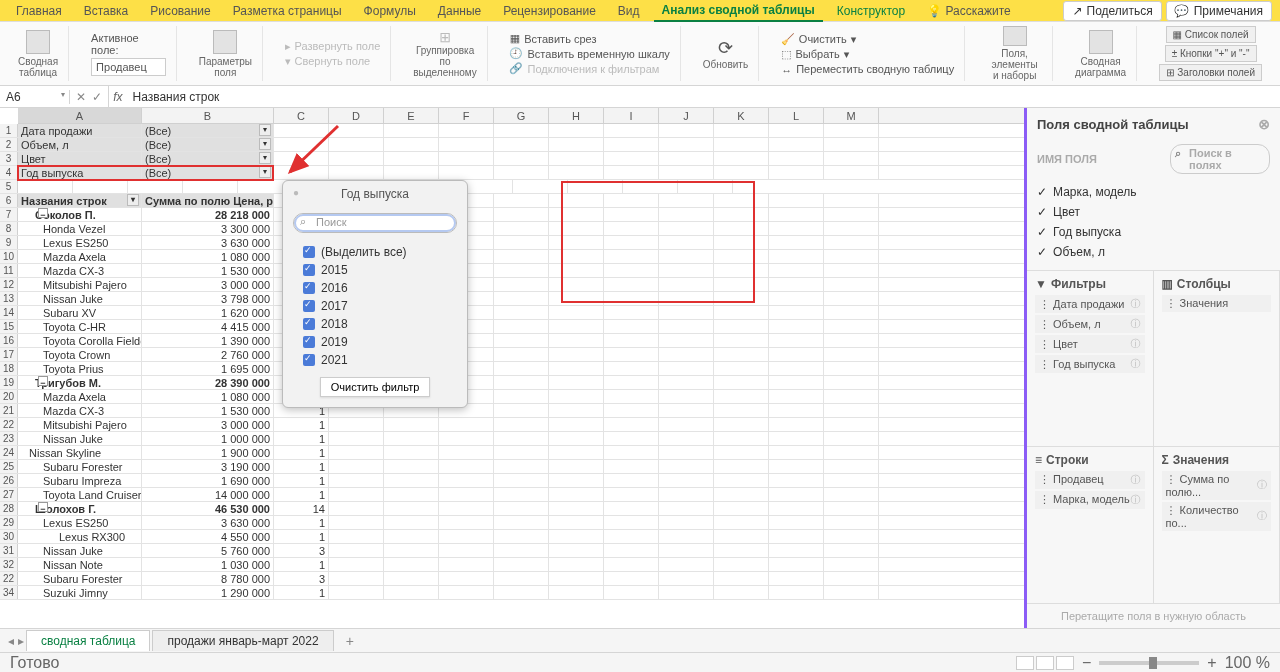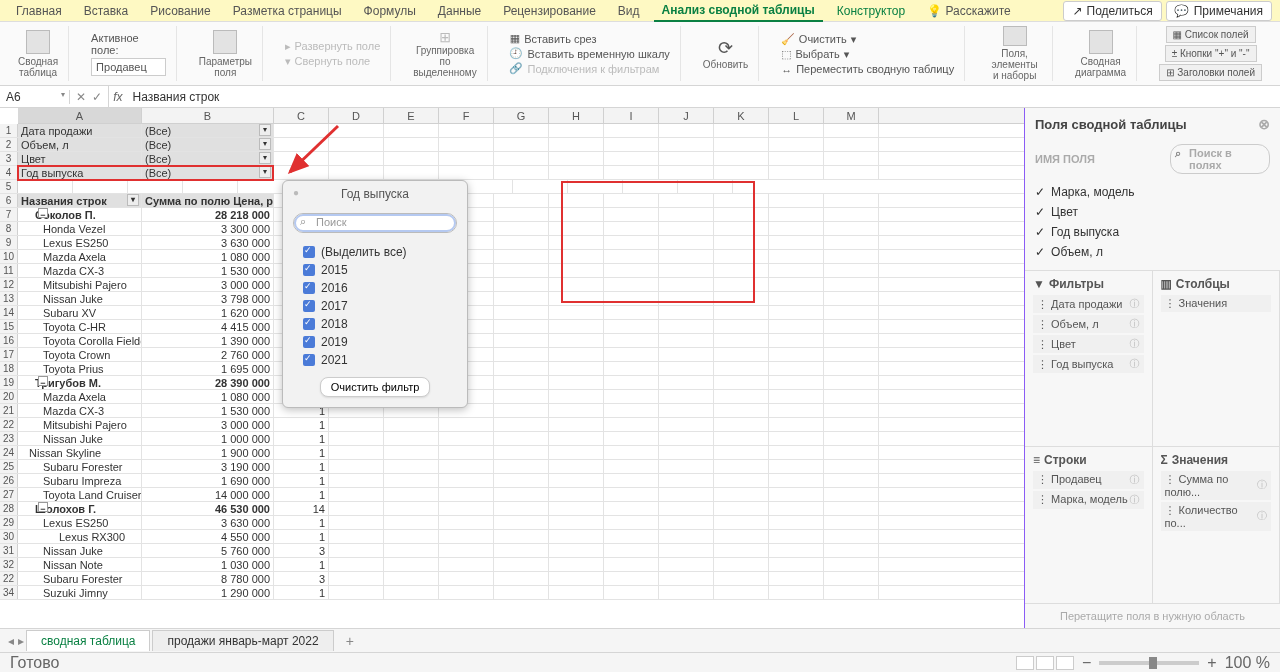--- a/index.html
+++ b/index.html
@@ -1,19 +1,19 @@
 <!DOCTYPE html>
 <html><head>
 <meta charset="utf-8">
 <style>
 * { margin: 0; padding: 0; box-sizing: border-box; font-family: -apple-system, "Segoe UI", Arial, sans-serif; }
 body { width: 1280px; height: 672px; overflow: hidden; background: #fff; font-size: 12px; color: #333; position: relative; }
 
 
-.ribbon-tabs { display: flex; align-items: center; height: 22px; background: #fef9c3; border-bottom: 1px solid #ddd; padding: 0 8px; gap: 6px; }
+.ribbon-tabs { display: flex; align-items: center; height: 22px; background: #fde047; border-bottom: 1px solid #ddd; padding: 0 8px; gap: 6px; }
 .ribbon-tab { padding: 3px 8px; font-size: 12px; color: #555; cursor: pointer; }
 .ribbon-tab.active { color: #0a8043; font-weight: 600; border-bottom: 2px solid #0a8043; }
 .ribbon-tab.constructor { color: #0a8043; }
 .ribbon-right { margin-left: auto; display: flex; gap: 4px; }
 .ribbon-right-btn { border: 1px solid #ccc; border-radius: 3px; padding: 2px 8px; font-size: 12px; display: flex; align-items: center; gap: 4px; background: #fff; }
 
 
 .ribbon-toolbar { display: flex; height: 64px; background: #fafafa; border-bottom: 1px solid #d5d5d5; padding: 4px 8px; gap: 12px; align-items: stretch; }
 .tool-group { display: flex; flex-direction: column; justify-content: center; align-items: center; border-right: 1px solid #e5e5e5; padding: 0 10px; font-size: 11px; color: #555; }
 .tool-group:last-child { border-right: none; }
@@ -29,21 +29,21 @@
 .formula-bar { display: flex; height: 22px; border-bottom: 1px solid #d5d5d5; align-items: center; }
 .name-box { width: 70px; border-right: 1px solid #d5d5d5; padding: 0 6px; font-size: 12px; position: relative; }
 .name-box::after { content: "▾"; position: absolute; right: 4px; font-size: 8px; color: #888; }
 .fx-icons { display: flex; gap: 6px; padding: 0 6px; color: #888; border-right: 1px solid #d5d5d5; height: 100%; align-items: center; }
 .fx-label { padding: 0 4px; font-style: italic; color: #666; }
 .fx-value { padding: 0 6px; flex: 1; }
 
 
 .main { display: flex; height: calc(672px - 22px - 64px - 22px - 24px - 20px); }
 .sheet-container { flex: 1; position: relative; overflow: hidden; }
-.side-panel { width: 256px; background: #f7f7f7; border-left: 1px solid #8b5cf6; display: flex; flex-direction: column; }
+.side-panel { width: 256px; background: #f7f7f7; border-left: 3px solid #8b5cf6; display: flex; flex-direction: column; }
 
 
 .col-headers { display: flex; height: 16px; background: #f3f3f3; border-bottom: 1px solid #d0d0d0; margin-left: 18px; }
 .col-header { border-right: 1px solid #d0d0d0; text-align: center; font-size: 11px; color: #555; line-height: 16px; }
 .col-A { width: 124px; background: #d8d8d8; }
 .col-B { width: 132px; }
 .col-default { width: 55px; }
 
 
 .sheet-rows { position: absolute; top: 16px; left: 0; right: 0; }
@@ -69,21 +69,21 @@
 
 .filter-popup { position: absolute; left: 282px; top: 72px; width: 186px; background: #f2f2f2; border: 1px solid #bbb; border-radius: 6px; box-shadow: 0 2px 8px rgba(0,0,0,0.25); z-index: 5; }
 .filter-popup .fp-header { display: flex; justify-content: center; padding: 6px 0; font-size: 12px; color: #555; position: relative; }
 .filter-popup .fp-header::before { content: "●"; position: absolute; left: 10px; color: #bbb; font-size: 10px; }
 .fp-search { margin: 6px 10px; border: 1px solid #bbb; border-radius: 10px; background: #fff; padding: 2px 6px 2px 22px; font-size: 11px; color: #999; position: relative; height: 20px; box-shadow: inset 0 0 0 2px rgba(70,120,220,0.4); }
 .fp-search::before { content: "⌕"; position: absolute; left: 6px; top: 1px; color: #888; }
 .fp-list { padding: 6px 10px 2px 20px; display: flex; flex-direction: column; gap: 4px; }
 .fp-item { display: flex; align-items: center; gap: 6px; font-size: 12px; }
 .fp-check { width: 12px; height: 12px; background: #4b7bd8; border-radius: 2px; position: relative; }
 .fp-check::after { content: "✓"; color: #fff; font-size: 9px; position: absolute; left: 1px; top: -1px; }
-.fp-clear { margin: 8px auto 10px; display: block; background: #fff; border: 1px solid #ccc; border-radius: 8px; padding: 3px 10px; font-size: 11px; box-shadow: 0 1px 2px rgba(0,0,0,0.1); }
+.fp-clear { margin: 8px auto 10px; display: block; background: #fff; border: 1px solid #ccc; border-radius: 0; padding: 3px 10px; font-size: 11px; box-shadow: 0 1px 2px rgba(0,0,0,0.1); }
 
 
 .sp-header { display: flex; justify-content: space-between; align-items: center; padding: 8px 10px; font-size: 13px; font-weight: 600; color: #444; }
 .sp-close { color: #aaa; cursor: pointer; font-size: 14px; }
 .sp-fieldname { padding: 4px 10px; font-size: 11px; color: #aaa; font-weight: 600; display:flex; justify-content:space-between; align-items:center;}
 .sp-search { border: 1px solid #ccc; border-radius: 12px; padding: 2px 4px 2px 18px; font-size: 11px; color: #aaa; width: 100px; position: relative; }
 .sp-search::before { content: "⌕"; position: absolute; left: 4px; color: #888; }
 .sp-fields { padding: 4px 10px 8px; }
 .sp-field { display: flex; align-items: center; gap: 6px; padding: 3px 0; font-size: 12px; }
 .sp-field .chk { font-size: 12px; }

